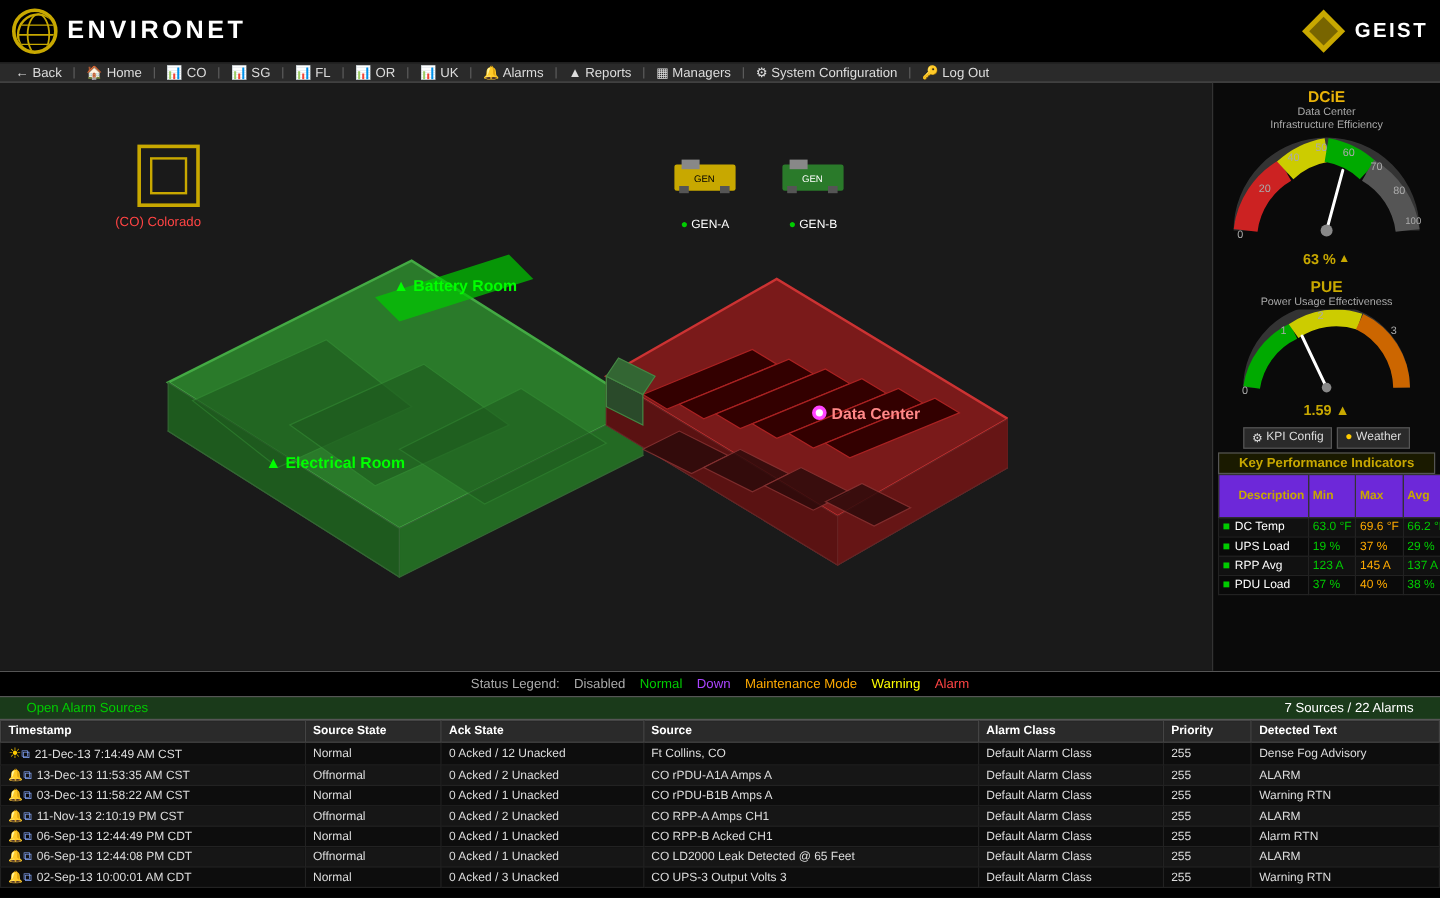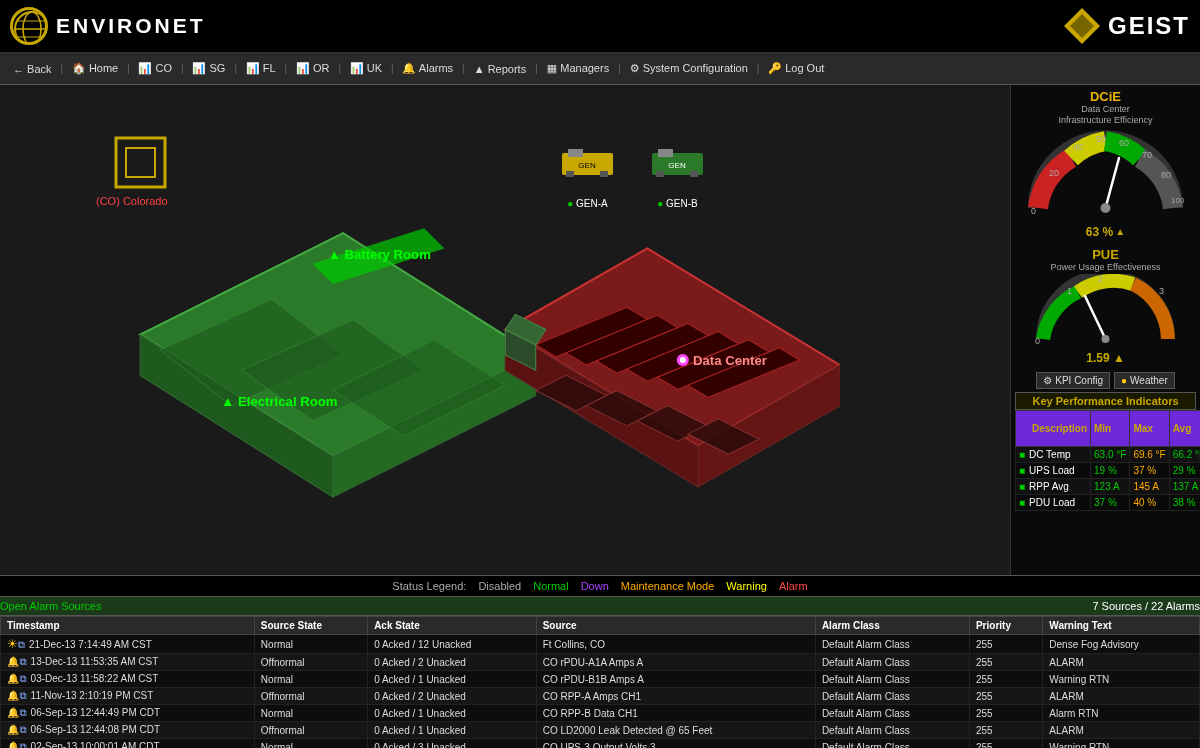--- a/index.html
+++ b/index.html
@@ -27,21 +27,21 @@
       align-items: center;
       gap: 6px;
     }
 
     
     #navbar {
       background: #2a2a2a;
       display: flex;
       align-items: center;
       padding: 0 6px;
-      height: 32px;
+      height: 16px;
       gap: 2px;
       border-bottom: 1px solid #555;
     }
     .nav-item {
       color: #ddd;
       padding: 3px 7px;
       cursor: pointer;
       display: flex;
       align-items: center;
       gap: 3px;
@@ -229,21 +229,21 @@
     .legend-normal { color: #00cc00; }
     .legend-down { color: #aa44ff; }
     .legend-maintenance { color: #ffaa00; }
     .legend-warning { color: #ffff00; }
     .legend-alarm { color: #ff4444; }
 
     
     .alarm-header {
       background: #1a3a1a;
       color: #00cc00;
-      padding: 3px 0;
+      padding: 3px 22px;
       display: flex;
       justify-content: space-between;
       align-items: center;
       font-size: 11px;
       border-top: 1px solid #555;
       border-bottom: 1px solid #555;
     }
     .alarm-count { color: #fff; font-size: 11px; }
     .alarm-table {
       width: 100%;
@@ -280,21 +280,21 @@
         <line x1="5" y1="27" x2="33" y2="27" stroke="#c8a800" stroke-width="1"></line>
       </svg>
     </div>
     <span style="color:#fff;font-size:21px;font-weight:bold;letter-spacing:3px;">ENVIRONET</span>
   </div>
   <div class="geist-logo">
     <svg width="40" height="40" viewBox="0 0 40 40">
       <polygon points="20,2 38,20 20,38 2,20" fill="#c8a800"></polygon>
       <polygon points="20,8 32,20 20,32 8,20" fill="#000" opacity="0.4"></polygon>
     </svg>
-    <span style="color:#fff;font-size:24px;font-weight:bold;letter-spacing:2px;">GEIST</span>
+    <span style="color:#fff;font-size:17px;font-weight:bold;letter-spacing:2px;">GEIST</span>
   </div>
 </div>
 
 <div id="navbar">
   <span class="nav-item">← Back</span>
   <span class="nav-sep">|</span>
   <span class="nav-item">🏠 Home</span>
   <span class="nav-sep">|</span>
   <span class="nav-item">📊 CO</span>
   <span class="nav-sep">|</span>
@@ -553,21 +553,21 @@
 
   <table class="alarm-table">
     <thead>
       <tr>
         <th>Timestamp</th>
         <th>Source State</th>
         <th>Ack State</th>
         <th>Source</th>
         <th>Alarm Class</th>
         <th>Priority</th>
-        <th>Warning Text</th>
+        <th>Detected Text</th>
       </tr>
     </thead>
     <tbody id="alarm-tbody">
     <tr>
     <td>
       <span style="color:#ffcc00;font-size:12px;">☀</span><span style="color:#88aaff;cursor:pointer;margin-right:4px;">⧉</span><span>21-Dec-13 7:14:49 AM CST</span>
     </td>
     <td>Normal</td>
     <td>0 Acked / 12 Unacked</td>
     <td>Ft Collins, CO</td>
@@ -607,21 +607,21 @@
     <td>Default Alarm Class</td>
     <td>255</td>
     <td>ALARM</td>
   </tr>
         <tr>
     <td>
       <span style="color:#ff4444;font-size:10px;">🔔</span><span style="color:#88aaff;cursor:pointer;margin-right:4px;">⧉</span><span>06-Sep-13 12:44:49 PM CDT</span>
     </td>
     <td>Normal</td>
     <td>0 Acked / 1 Unacked</td>
-    <td>CO RPP-B Data CH1</td>
+    <td>CO RPP-B Acked CH1</td>
     <td>Default Alarm Class</td>
     <td>255</td>
     <td>Alarm RTN</td>
   </tr>
         <tr>
     <td>
       <span style="color:#ff4444;font-size:10px;">🔔</span><span style="color:#88aaff;cursor:pointer;margin-right:4px;">⧉</span><span>06-Sep-13 12:44:08 PM CDT</span>
     </td>
     <td>Offnormal</td>
     <td>0 Acked / 1 Unacked</td>

